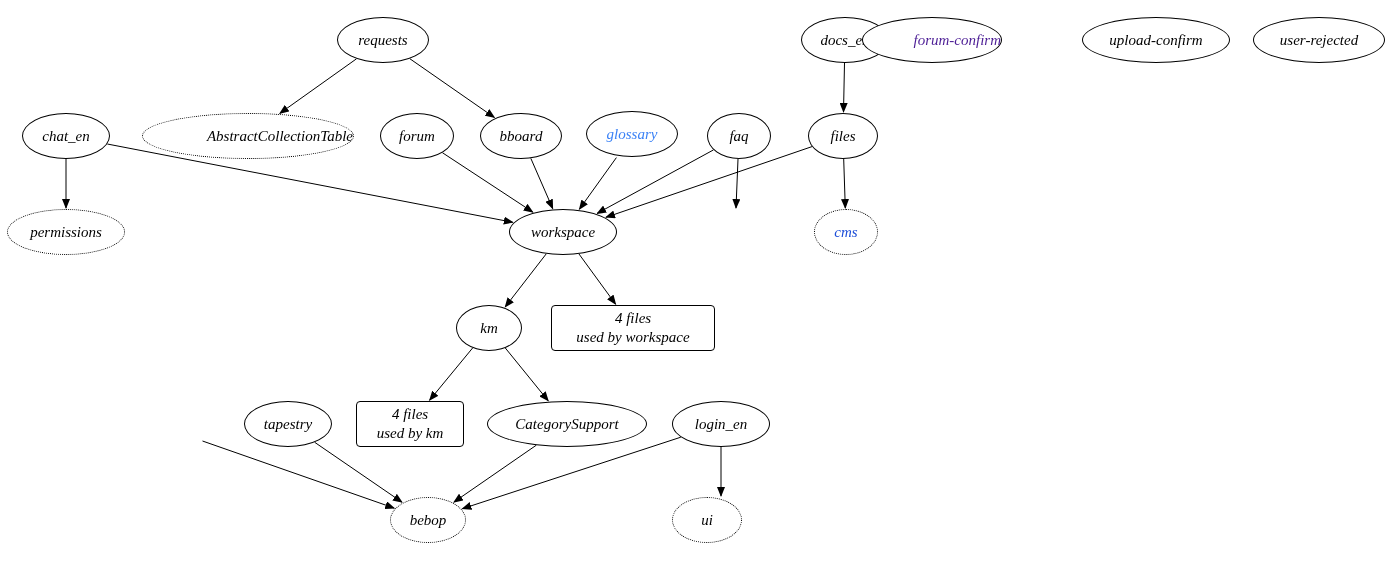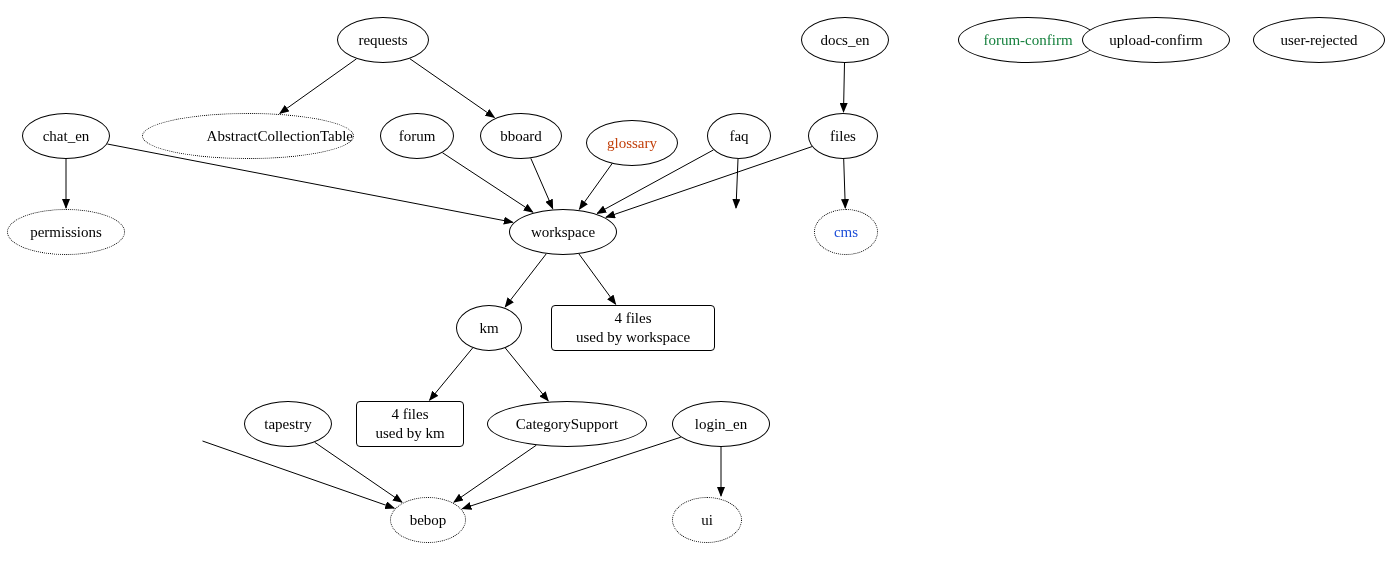--- a/index.html
+++ b/index.html
@@ -32,21 +32,21 @@
     text-align: center;
     background: #ffffff;
     border: 1px solid #000000;
     color: #000000;
     font-size: 15px;
     line-height: 1.25;
   }
   .node.ellipse { border-radius: 50%; }
   .node.box { border-radius: 4px; }
   .node.dotted { border-style: dotted; }
-  .node-label { white-space: pre-line; }
+  .node-label { white-space: pre-line; font-style: italic; }
 </style>
 </head>
 <body>
 
 <div class="canvas">
   <svg id="edge-layer" width="1390" height="561" viewBox="0 0 1390 561" xmlns="http://www.w3.org/2000/svg">
     <defs>
       <marker id="arrow" markerWidth="10" markerHeight="8" refX="9" refY="4" orient="auto" markerUnits="userSpaceOnUse">
         <path d="M0,0 L10,4 L0,8 z" fill="#000000"></path>
       </marker>
@@ -73,42 +73,42 @@
       <line x1="680.8" y1="437.2" x2="462.4" y2="508.7" stroke="#000000" stroke-width="1" marker-end="url(#arrow)"></line>
       <line x1="721.0" y1="447.0" x2="721.0" y2="496.0" stroke="#000000" stroke-width="1" marker-end="url(#arrow)"></line>
     </svg>
   <div id="node-layer">
       <div class="node ellipse" style="left: 337px; top: 17px; width: 92px; height: 46px; border-color: rgb(0, 0, 0); color: rgb(0, 0, 0);">
         <span class="node-label">requests</span>
       </div>
       <div class="node ellipse" style="left: 801px; top: 17px; width: 88px; height: 46px; border-color: rgb(0, 0, 0); color: rgb(0, 0, 0);">
         <span class="node-label">docs_en</span>
       </div>
-      <div class="node ellipse" style="left: 958px; top: 17px; width: 140px; height: 46px; border-color: rgb(0, 0, 0); color: #15803d;">
+      <div class="node ellipse" style="left: 862px; top: 17px; width: 140px; height: 46px; border-color: rgb(0, 0, 0); color: #4c1d95; justify-content: flex-end;">
         <span class="node-label">forum-confirm</span>
       </div>
       <div class="node ellipse" style="left: 1082px; top: 17px; width: 148px; height: 46px; border-color: rgb(0, 0, 0); color: rgb(0, 0, 0);">
         <span class="node-label">upload-confirm</span>
       </div>
       <div class="node ellipse" style="left: 1253px; top: 17px; width: 132px; height: 46px; border-color: rgb(0, 0, 0); color: rgb(0, 0, 0);">
         <span class="node-label">user-rejected</span>
       </div>
       <div class="node ellipse" style="left: 22px; top: 113px; width: 88px; height: 46px; border-color: rgb(0, 0, 0); color: rgb(0, 0, 0);">
         <span class="node-label">chat_en</span>
       </div>
       <div class="node ellipse dotted" style="left: 142px; top: 113px; width: 212px; height: 46px; border-color: rgb(0, 0, 0); color: rgb(0, 0, 0); justify-content: flex-end;">
         <span class="node-label">AbstractCollectionTable</span>
       </div>
       <div class="node ellipse" style="left: 380px; top: 113px; width: 74px; height: 46px; border-color: rgb(0, 0, 0); color: rgb(0, 0, 0);">
         <span class="node-label">forum</span>
       </div>
       <div class="node ellipse" style="left: 480px; top: 113px; width: 82px; height: 46px; border-color: rgb(0, 0, 0); color: rgb(0, 0, 0);">
         <span class="node-label">bboard</span>
       </div>
-      <div class="node ellipse" style="left: 586px; top: 120px; width: 92px; height: 46px; border-color: rgb(0, 0, 0); color: #c2410c;">
+      <div class="node ellipse" style="left: 586px; top: 111px; width: 92px; height: 46px; border-color: rgb(0, 0, 0); color: #3b82f6;">
         <span class="node-label">glossary</span>
       </div>
       <div class="node ellipse" style="left: 707px; top: 113px; width: 64px; height: 46px; border-color: rgb(0, 0, 0); color: rgb(0, 0, 0);">
         <span class="node-label">faq</span>
       </div>
       <div class="node ellipse" style="left: 808px; top: 113px; width: 70px; height: 46px; border-color: rgb(0, 0, 0); color: rgb(0, 0, 0);">
         <span class="node-label">files</span>
       </div>
       <div class="node ellipse dotted" style="left: 7px; top: 209px; width: 118px; height: 46px; border-color: rgb(0, 0, 0); color: rgb(0, 0, 0);">
         <span class="node-label">permissions</span>

